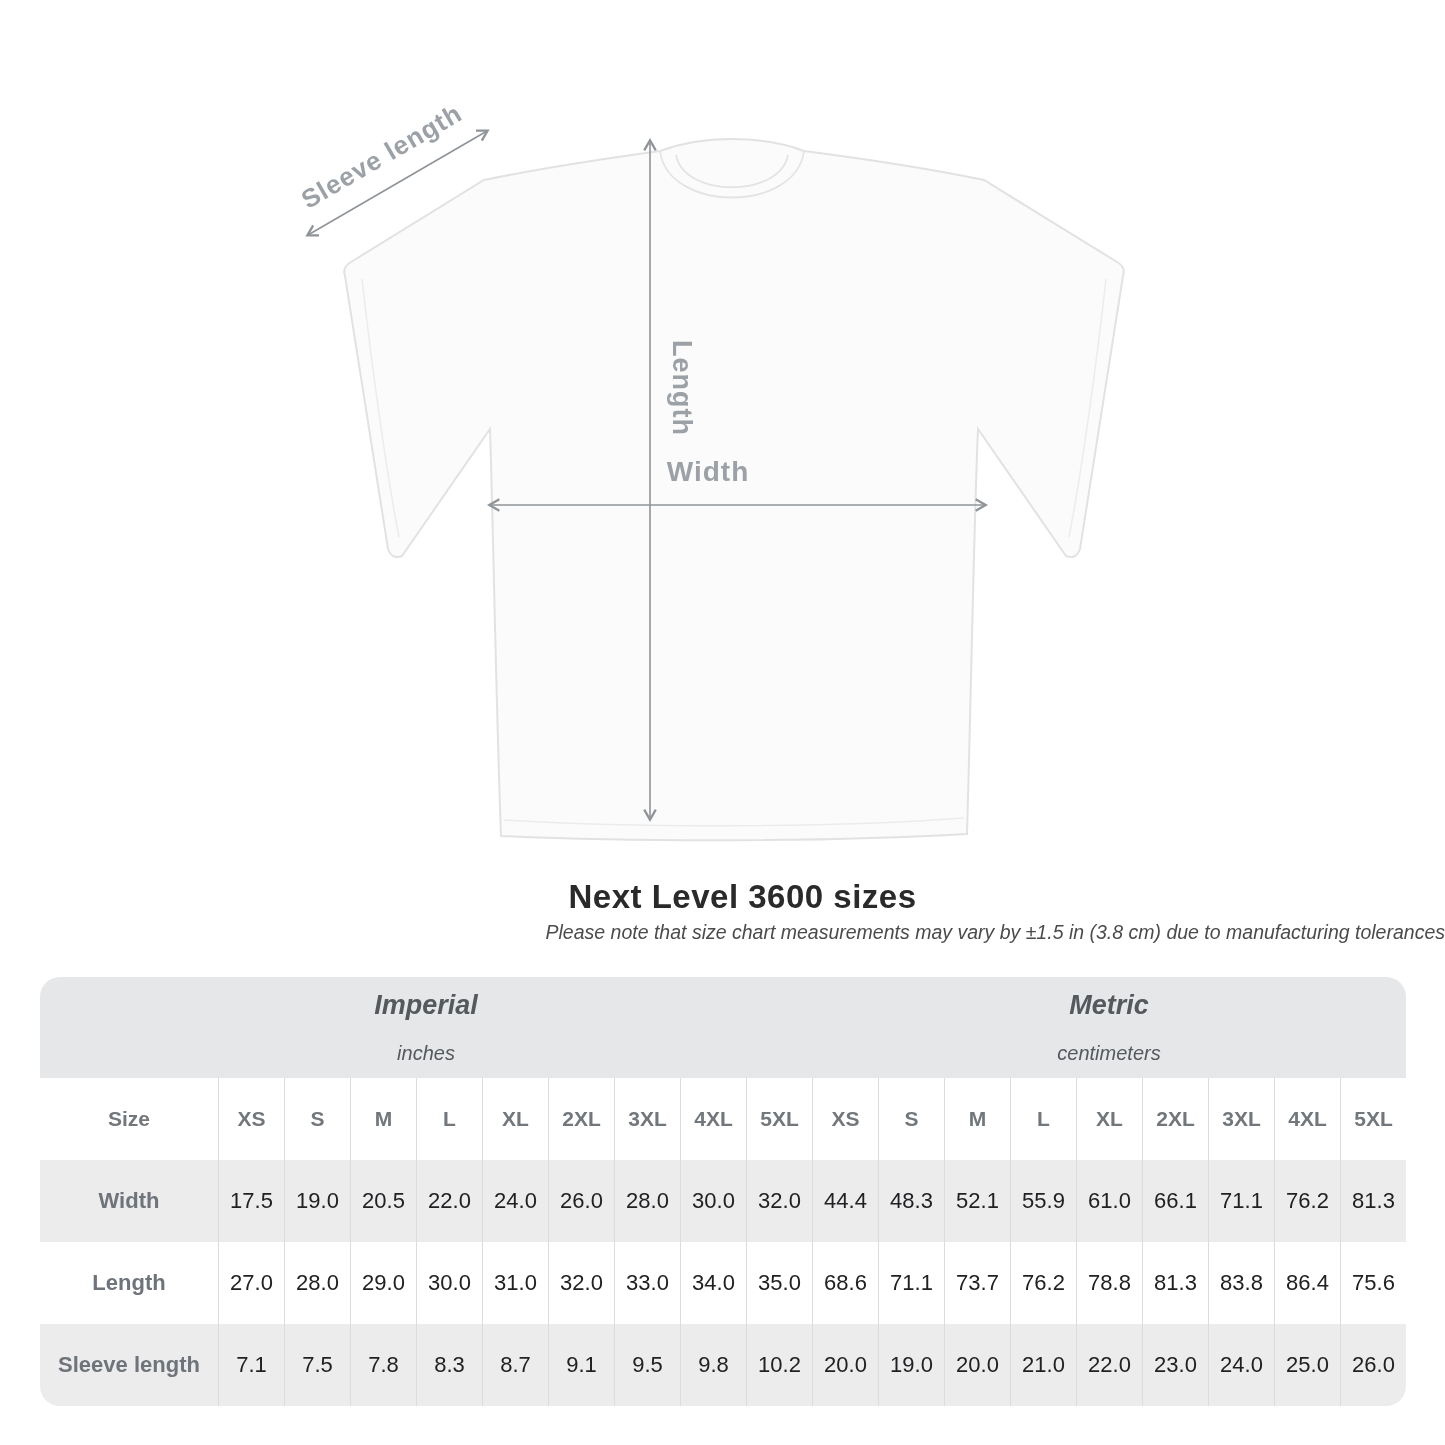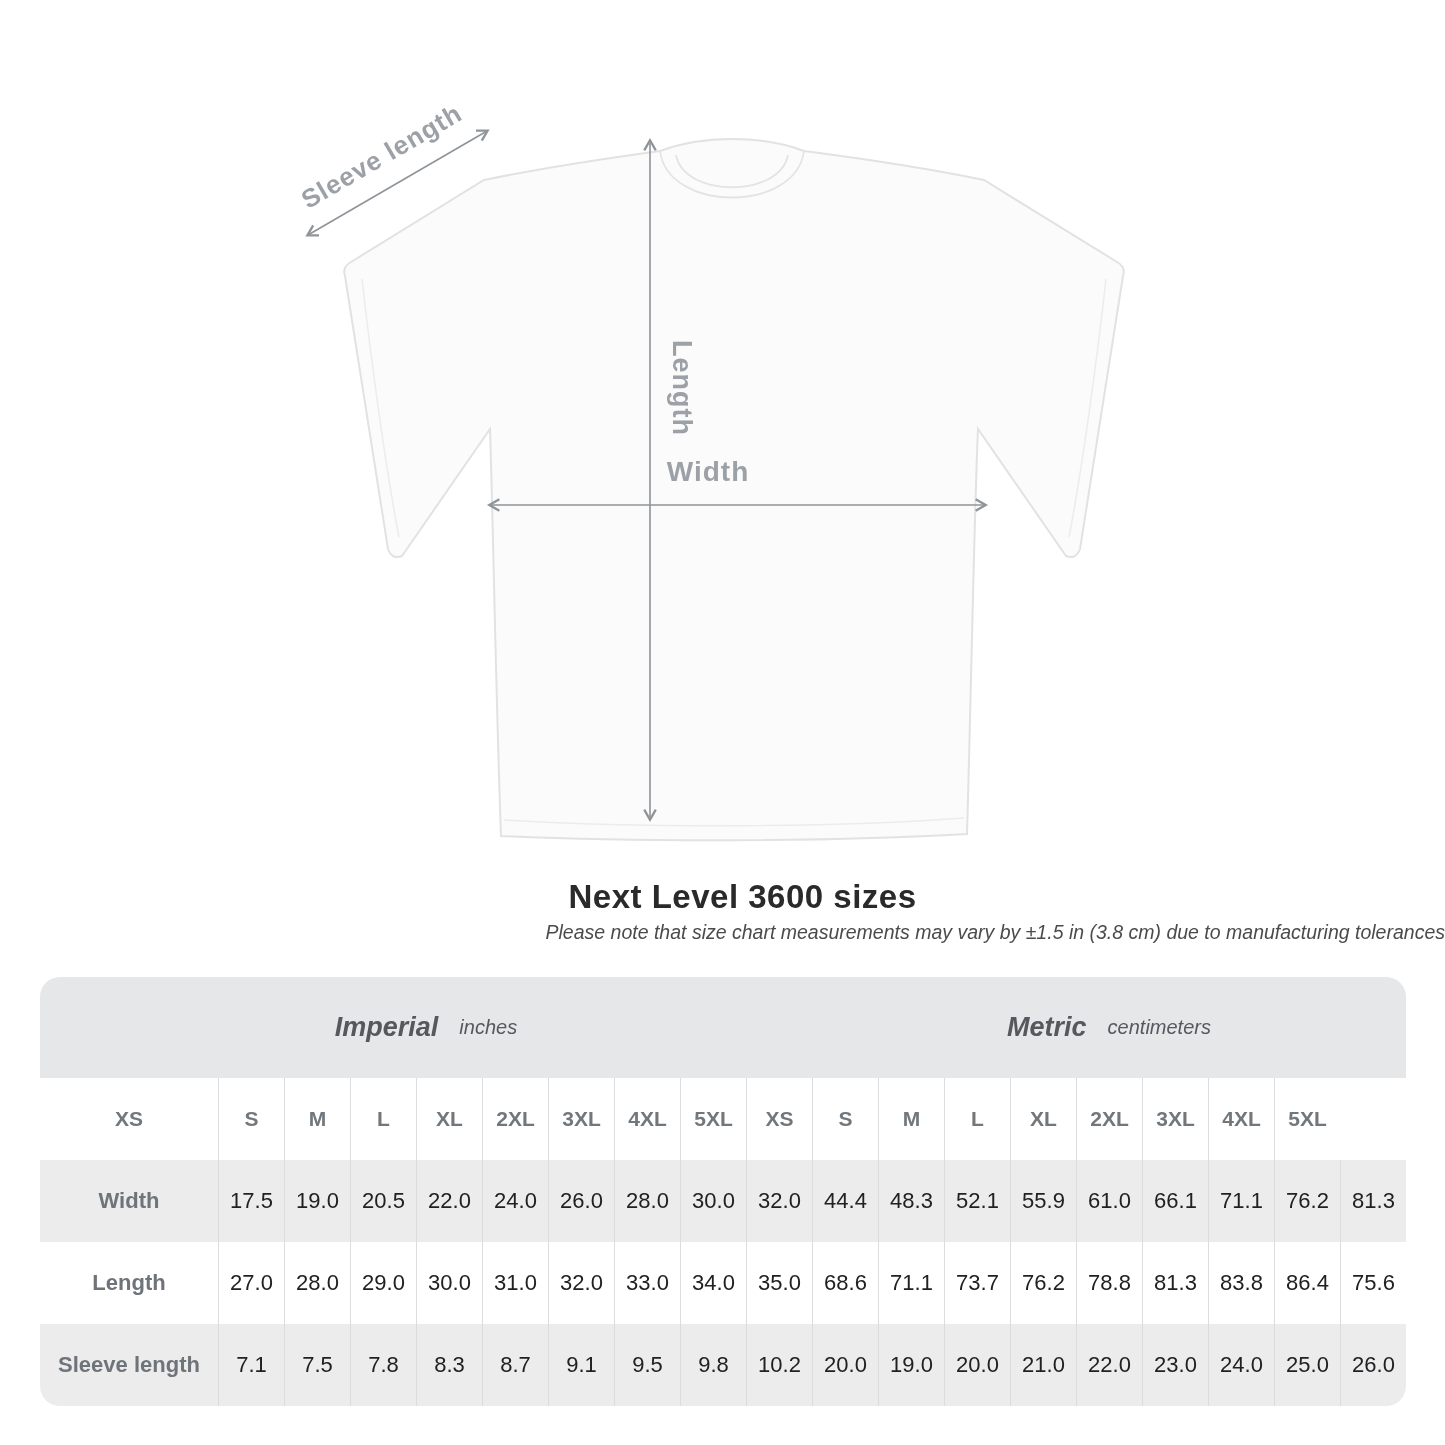--- a/index.html
+++ b/index.html
@@ -22,21 +22,21 @@
   #subtitle{
     position:absolute;top:921px;left:0;width:100%;margin:0;text-align:right;
     font-size:19.5px;font-style:italic;color:#4b4b4b;
   }
   
   #size-table{
     position:absolute;left:40px;top:977px;width:1366px;height:429px;
     border-radius:20px;overflow:hidden;background:#ffffff;
   }
   .thead{height:101px;background:#e6e7e8;display:flex;}
-  .ugroup{display:flex;flex-direction:row;align-items:center;justify-content:center;gap:21px;}
+  .ugroup{display:flex;flex-direction:column;align-items:center;justify-content:center;gap:21px;}
   .ugroup.imperial{width:772px;}
   .ugroup.metric{width:594px;}
   .uname{font-size:27px;font-weight:bold;font-style:italic;color:#55595e;}
   .uunit{font-size:20px;font-style:italic;color:#55595e;}
   .trow{display:grid;grid-template-columns:178px repeat(18,1fr);height:82px;}
   .cell{display:flex;align-items:center;justify-content:center;white-space:nowrap;}
   .cell + .cell{border-left:1px solid #dcdcdc;}
   .row-sizes{background:#ffffff;}
   .row-sizes .cell{font-weight:bold;color:#72777c;font-size:21px;}
   #table-body .trow:nth-child(odd){background:#ececed;}
@@ -100,20 +100,21 @@
     <div class="ugroup imperial">
       <div class="uname">Imperial</div>
       <div class="uunit">inches</div>
     </div>
     <div class="ugroup metric">
       <div class="uname">Metric</div>
       <div class="uunit">centimeters</div>
     </div>
   </div>
   <div class="trow row-sizes" id="row-sizes">
+      <div class="cell">Size</div>
       <div class="cell">XS</div>
       <div class="cell">S</div>
       <div class="cell">M</div>
       <div class="cell">L</div>
       <div class="cell">XL</div>
       <div class="cell">2XL</div>
       <div class="cell">3XL</div>
       <div class="cell">4XL</div>
       <div class="cell">5XL</div>
       <div class="cell">XS</div>

